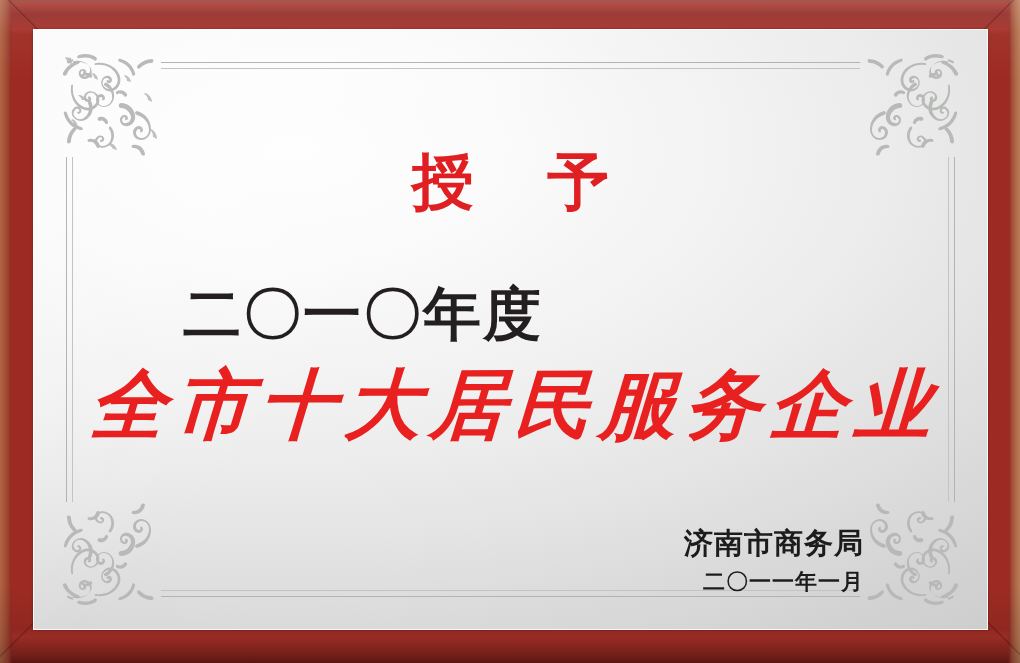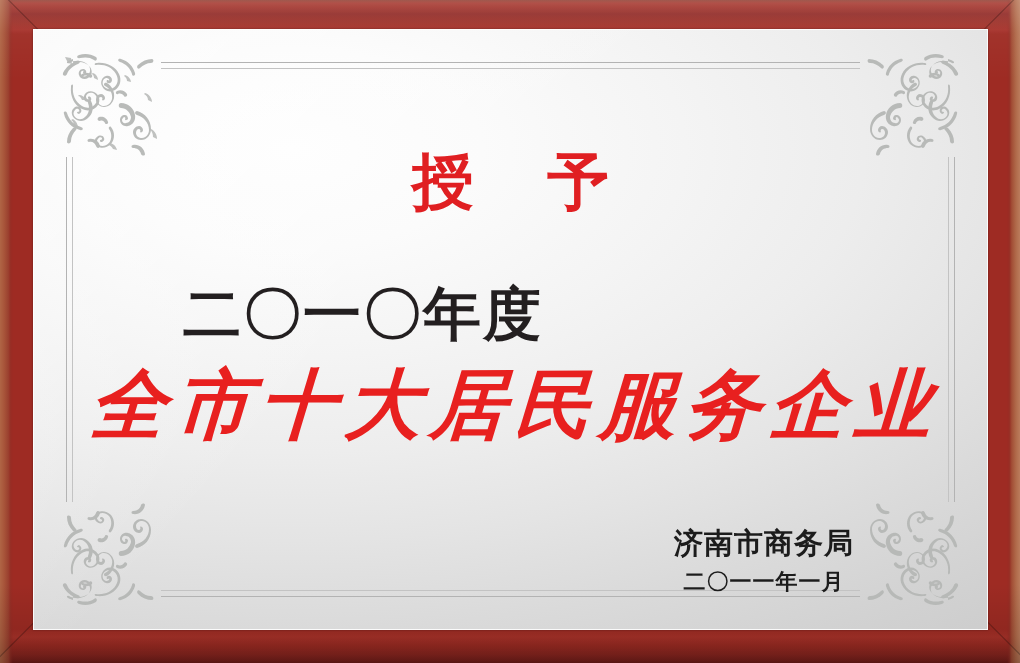--- a/index.html
+++ b/index.html
@@ -126,21 +126,21 @@
     letter-spacing:9px;
     text-indent:9px;
     color:#e8201f;
     line-height:1.05;
     white-space:nowrap;
     transform:skewX(-3deg);
   }
   #issuer-block{
     position:absolute;
     right:124px; top:498px;
-    text-align:center;
+    text-align:right;
     width:200px;
   }
   #issuer{
     font-family:"DejaVu Sans","Liberation Sans",sans-serif;
     font-size:29px;
     font-weight:700;
     letter-spacing:1px;
     color:#1c1c1c;
     line-height:1.15;
     white-space:nowrap;

